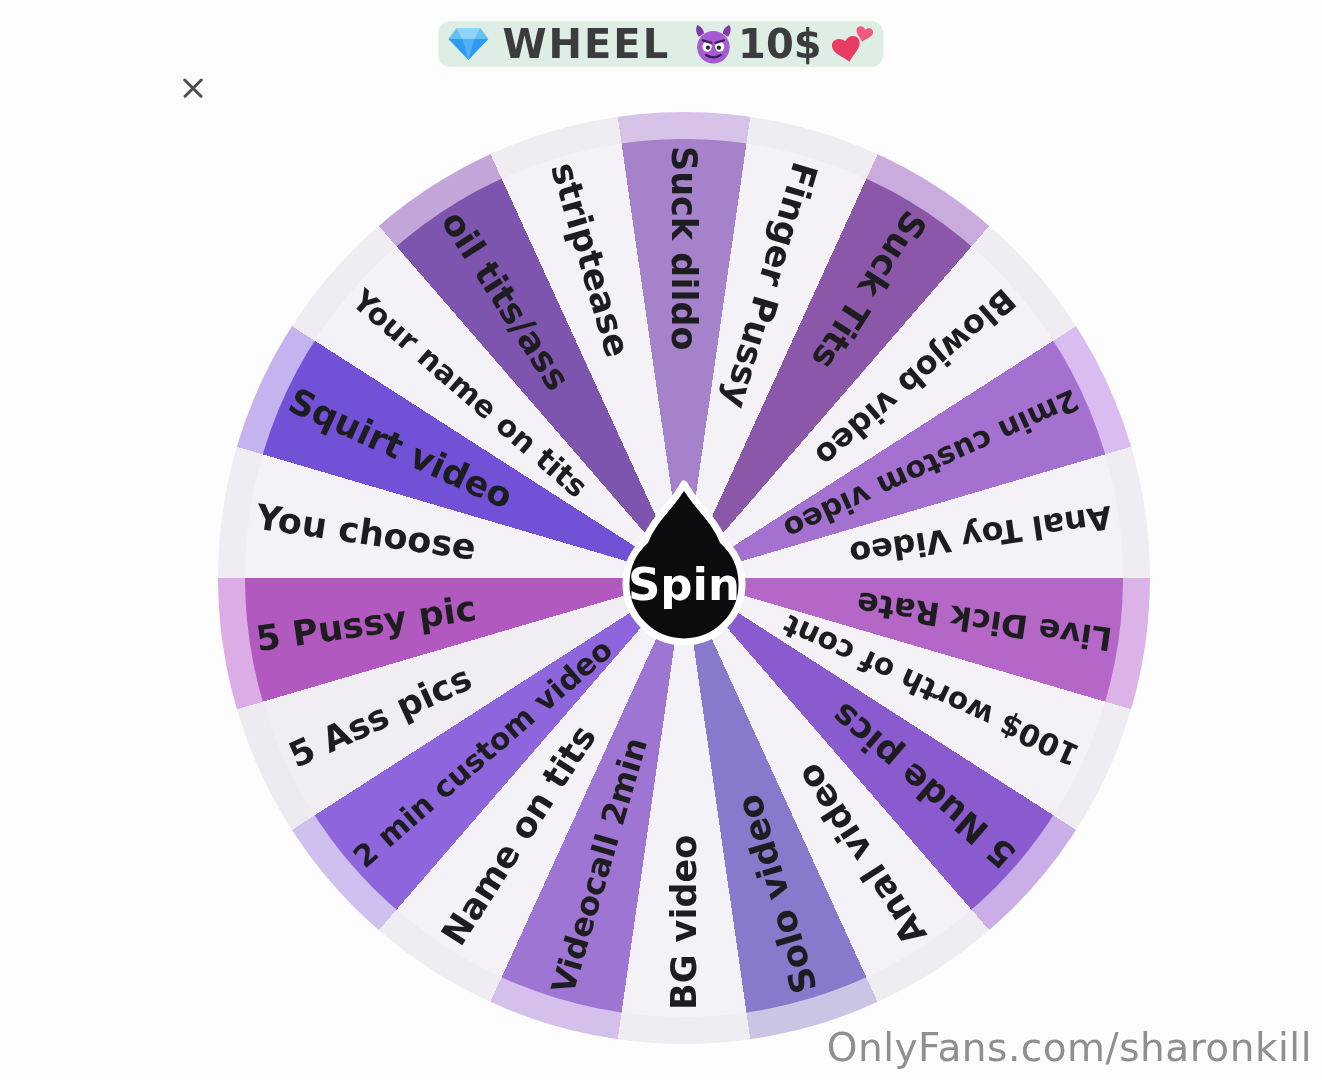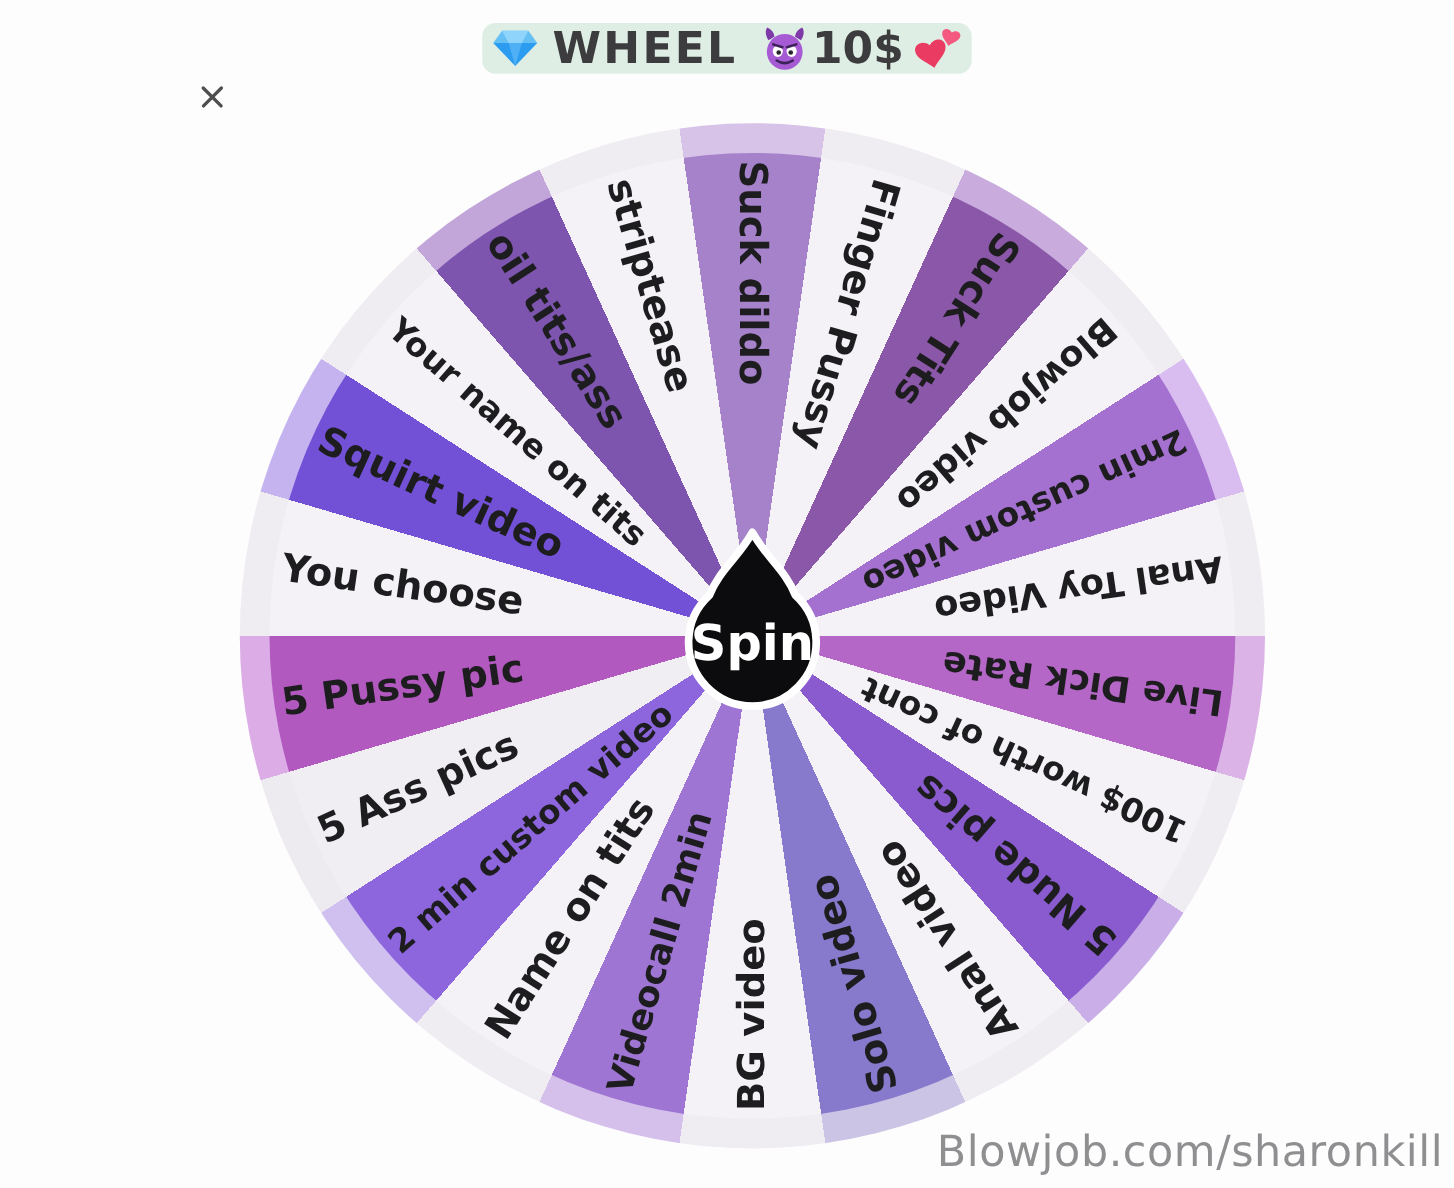--- a/index.html
+++ b/index.html
@@ -118,15 +118,15 @@
         <div class="wheel-label" style="font-size: 30px; color: rgb(29, 29, 31); transform: rotate(400.909deg) translateX(-432px);">Your name on tits</div>
         <div class="wheel-label" style="font-size: 35px; color: rgb(29, 29, 31); transform: rotate(417.273deg) translateX(-432px);">oil tits/ass</div>
         <div class="wheel-label" style="font-size: 35px; color: rgb(29, 29, 31); transform: rotate(433.636deg) translateX(-432px);">striptease</div>
       </div>
     <svg class="spin-svg" width="140" height="182" viewBox="-70 -112 140 182">
       <path d="M0 -100 C12 -78 30 -66 39 -43 A58 58 0 1 1 -39 -43 C-30 -66 -12 -78 0 -100 Z" fill="#0c0c0e" stroke="#ffffff" stroke-width="7" stroke-linejoin="round"></path>
       <text y="16" text-anchor="middle" font-size="45" font-weight="bold" fill="#ffffff">Spin</text>
     </svg>
   </div>
 
-  <div class="watermark">Blowjob.com/sharonkill</div>
+  <div class="watermark">OnlyFans.com/sharonkill</div>
 
 </div>
 
 </body></html>

